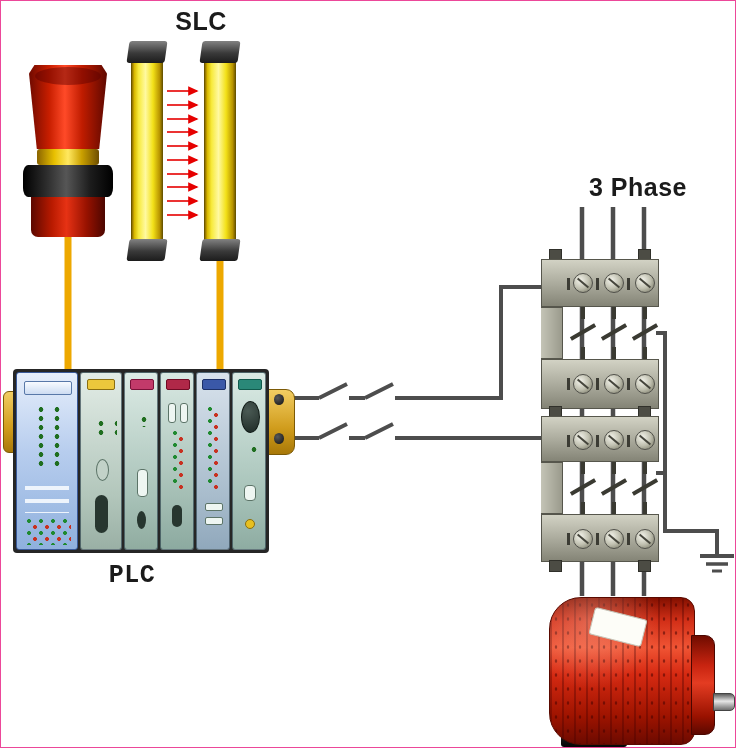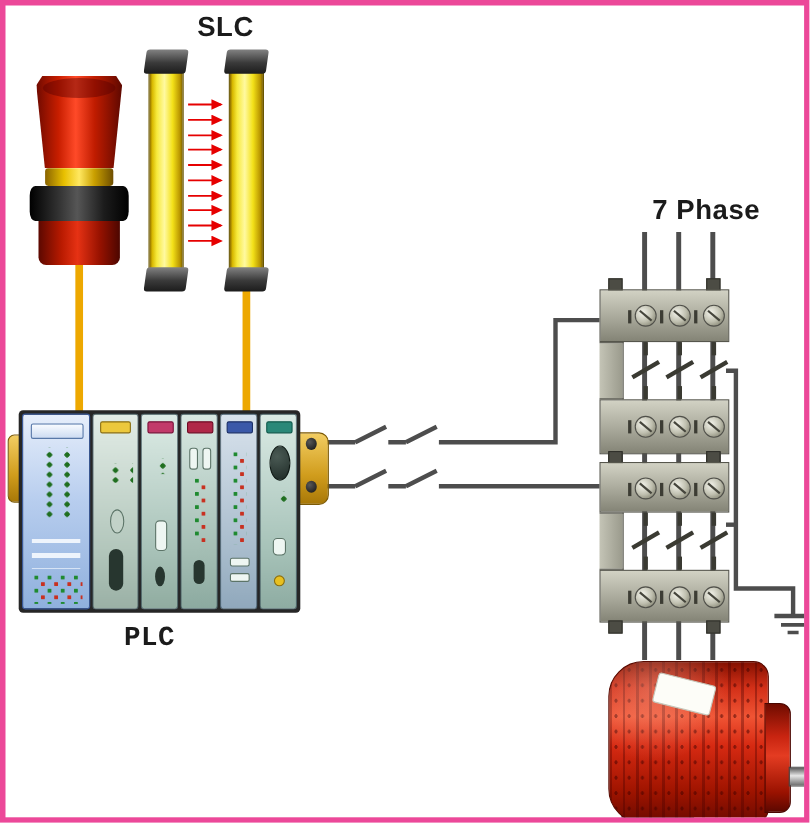--- a/index.html
+++ b/index.html
@@ -1,18 +1,18 @@
 <!DOCTYPE html>
 <html><head>
 <meta charset="utf-8">
 <style>
   html,body{margin:0;padding:0;background:#fff;}
   .stage{
     position:relative;width:736px;height:748px;background:#ffffff;
-    border:5px solid #ec4899;box-sizing:border-box;overflow:hidden;
+    border:1px solid #ec4899;box-sizing:border-box;overflow:hidden;
     font-family:"Liberation Sans",sans-serif;margin:0 auto;
   }
   .stage svg{position:absolute;left:0;top:0;}
   .label{position:absolute;font-weight:bold;font-size:25px;color:#1b1b1b;text-align:center;letter-spacing:.5px;}
   .lbl-slc{left:152px;top:6px;width:96px;}
   .lbl-plc{left:88px;top:560px;width:86px;font-family:Liberation Mono, monospace;}
   .lbl-phase{left:572px;top:172px;width:130px;}
 
   
   .estop{position:absolute;left:22px;top:64px;width:90px;height:172px;}
@@ -188,21 +188,21 @@
     </g>
     <g stroke="#4D4D4D" fill="none">
       <line x1="699" y1="555" x2="733" y2="555" stroke-width="4"></line>
       <line x1="705" y1="563" x2="727" y2="563" stroke-width="3.5"></line>
       <line x1="711" y1="570" x2="721" y2="570" stroke-width="3"></line>
     </g>
   </svg>
 
   <div class="label lbl-slc">SLC</div>
   <div class="label lbl-plc">PLC</div>
-  <div class="label lbl-phase">7 Phase</div>
+  <div class="label lbl-phase">3 Phase</div>
 
   <div class="estop">
     <div class="estop-cap"></div>
     <div class="estop-ring"></div>
     <div class="estop-band"></div>
     <div class="estop-base"></div>
   </div>
 
   <div class="bar bar-l">
     <div class="bar-body"></div>

